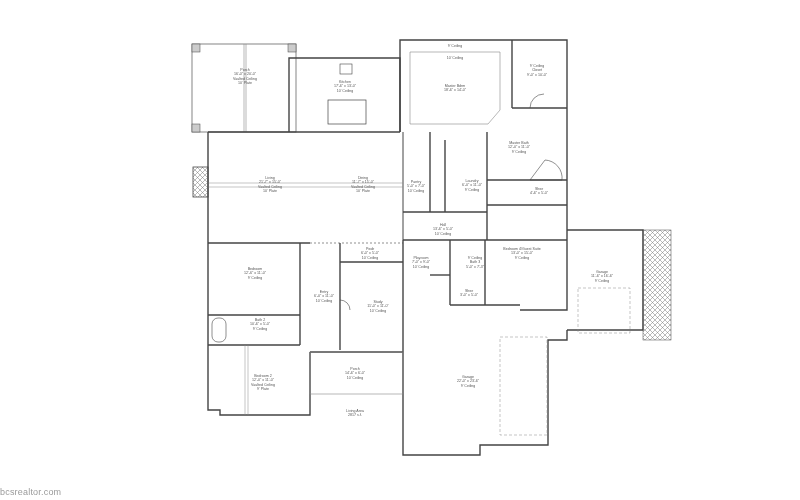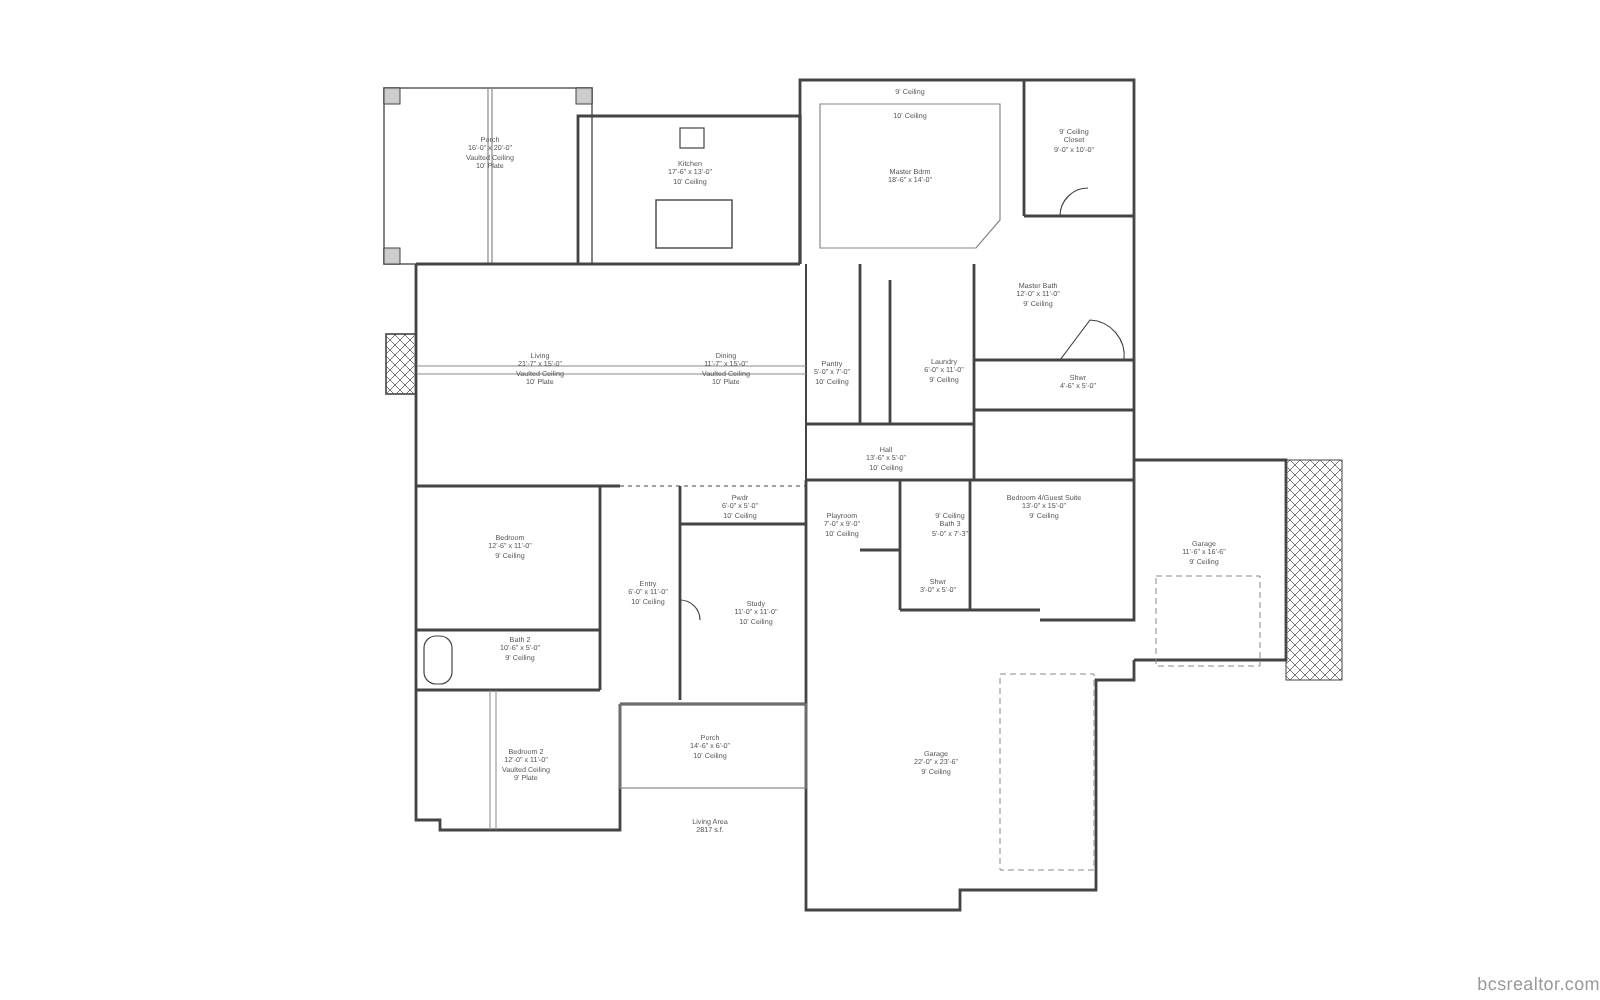--- a/index.html
+++ b/index.html
@@ -1,20 +1,20 @@
 <!DOCTYPE html>
 <html><head>
 <meta charset="utf-8">
 <style>
   html,body{margin:0;padding:0;background:#fff;}
   body{width:800px;height:500px;position:relative;overflow:hidden;font-family:"Liberation Sans",sans-serif;}
   #plan{position:absolute;left:0;top:0;width:800px;height:500px;}
   .room-label{position:absolute;text-align:center;font-size:3.6px;line-height:4.4px;color:#555;white-space:nowrap;transform:translateX(-50%);}
   .room-label span{display:block;}
-  .watermark{position:absolute;left:0;width:800px;top:487px;text-align:right;font-size:9px;color:#9a9a9a;letter-spacing:0.2px;}
+  .watermark{position:absolute;left:0;width:800px;top:487px;text-align:left;font-size:9px;color:#9a9a9a;letter-spacing:0.2px;}
 </style>
 </head>
 <body>
 
 <svg id="plan" viewBox="0 0 800 500" xmlns="http://www.w3.org/2000/svg">
   <defs>
     <pattern id="hatch" width="5" height="5" patternUnits="userSpaceOnUse">
       <path d="M0,0 L5,5 M5,0 L0,5" stroke="#777" stroke-width="0.5"></path>
     </pattern>
   </defs>

